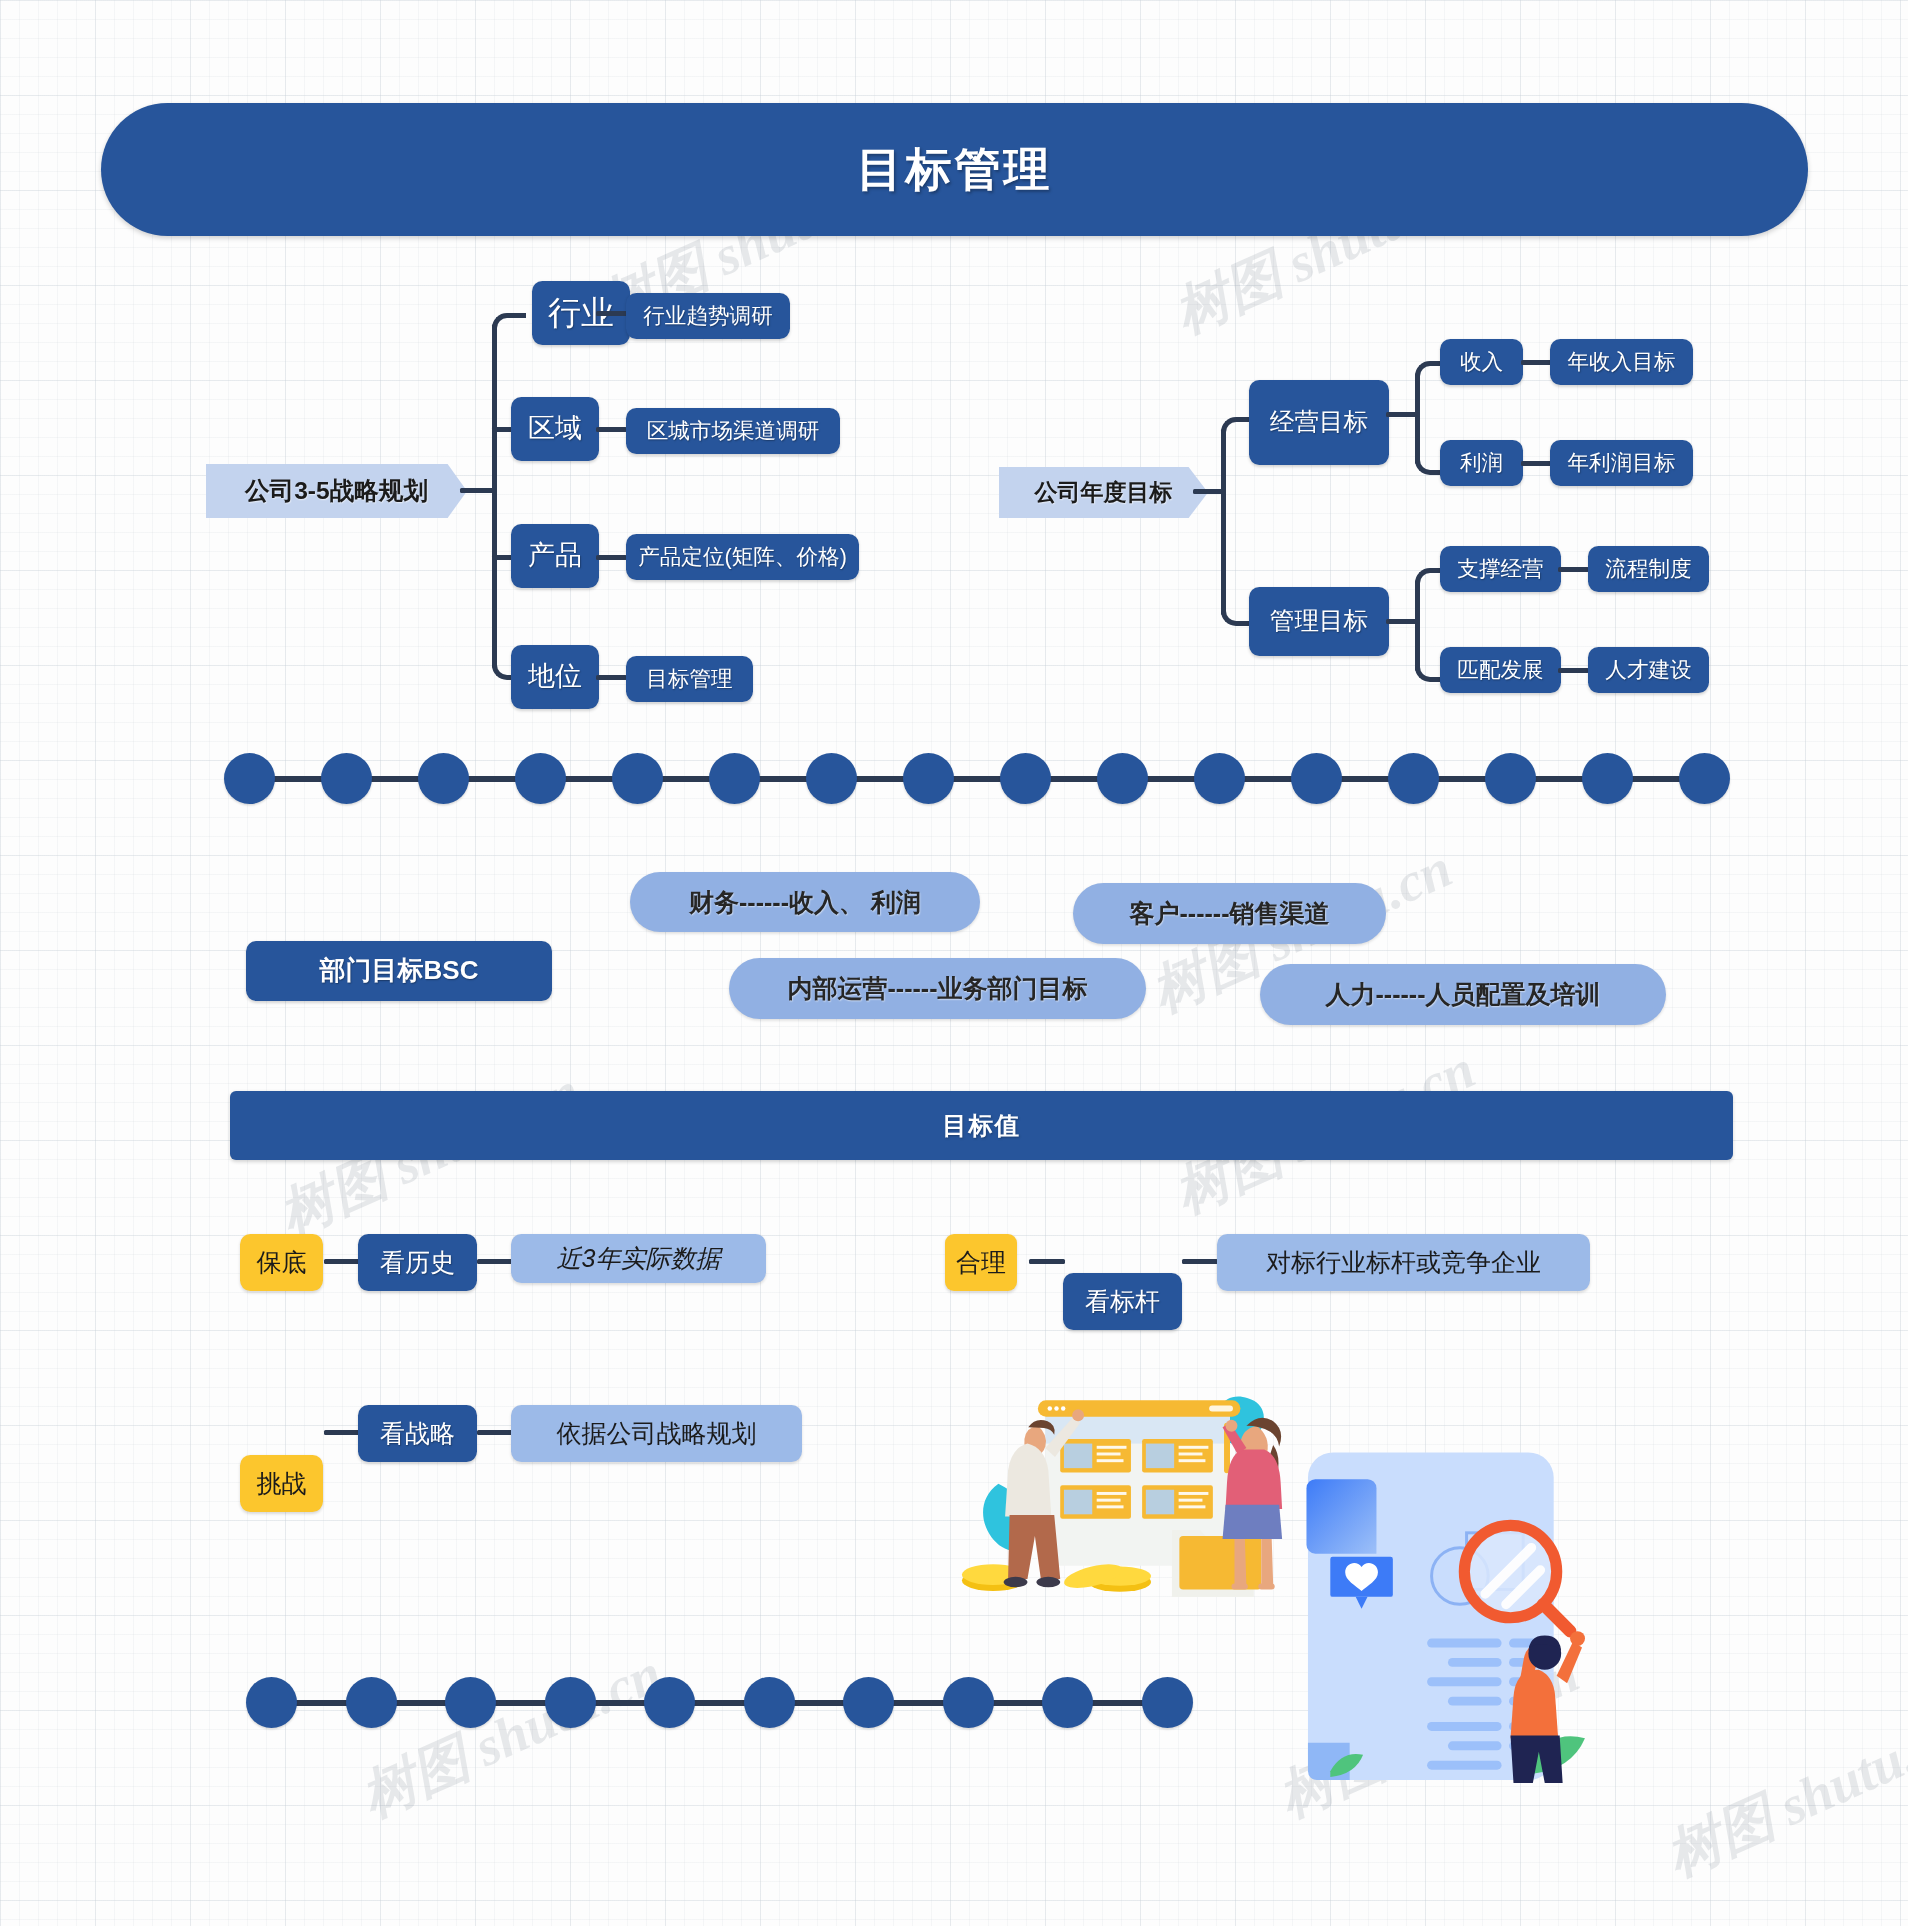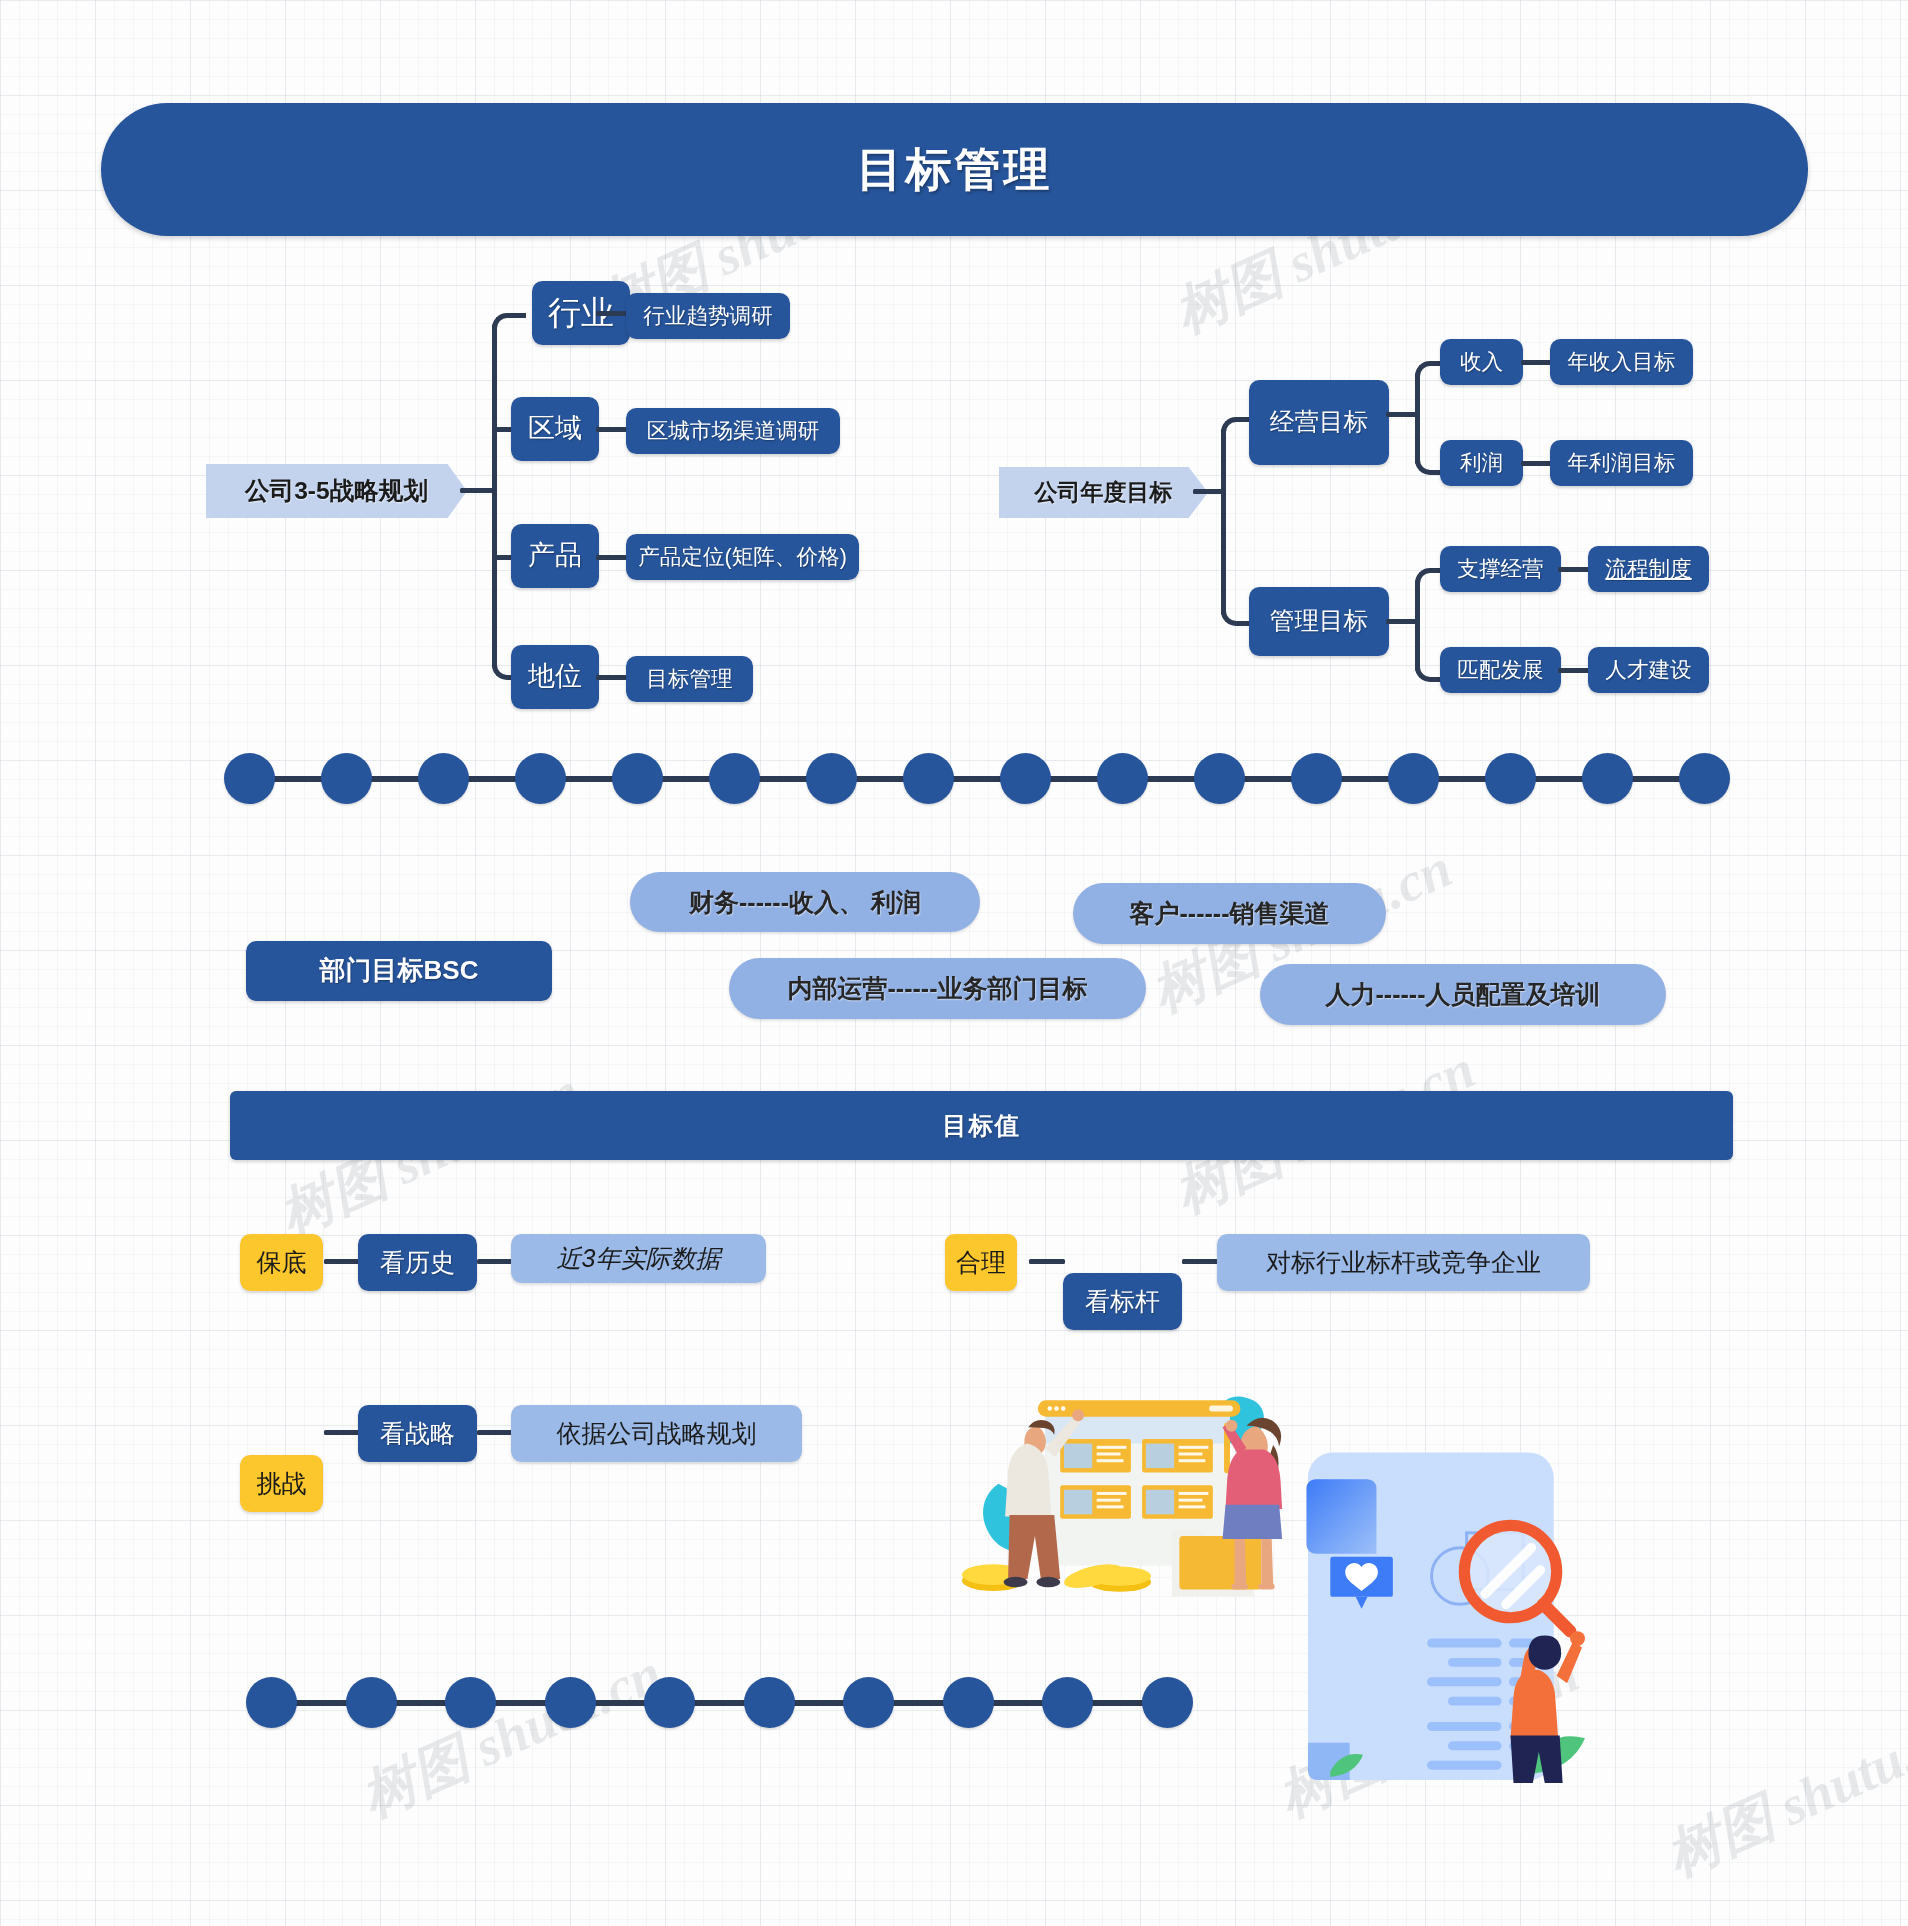--- a/index.html
+++ b/index.html
@@ -237,21 +237,21 @@
 <div class="node dark-node" style="left:1550px; top:440px; width:143px; height:46px; font-size:21.6px;">年利润目标</div>
 
 <div class="node dark-node" style="left:1249px; top:587px; width:140px; height:69px; font-size:24.6px;">管理目标</div>
 <div class="line hline" style="left:1386px; top:619px; width:31px;"></div>
 <div class="line vline" style="left:1415px; top:580px; height:91px;"></div>
 <div class="elbow elbow-tr" style="left:1415px; top:568px; width:28px; height:22.4px;"></div>
 <div class="elbow elbow-br" style="left:1415px; top:660px; width:28px; height:22.4px;"></div>
 
 <div class="node dark-node" style="left:1440px; top:546px; width:121px; height:46px; font-size:21.6px;">支撑经营</div>
 <div class="line hline" style="left:1558px; top:567px; width:31px;"></div>
-<div class="node dark-node" style="left:1588px; top:546px; width:121px; height:46px; font-size:21.6px;text-decoration:underline;">流程制度</div>
+<div class="node dark-node" style="left:1588px; top:546px; width:121px; height:46px; font-size:21.6px;">流程制度</div>
 
 <div class="node dark-node" style="left:1440px; top:647px; width:121px; height:46px; font-size:21.6px;">匹配发展</div>
 <div class="line hline" style="left:1558px; top:668px; width:31px;"></div>
 <div class="node dark-node" style="left:1588px; top:647px; width:121px; height:46px; font-size:21.6px;">人才建设</div>
 
 <div class="dot-strip" id="dot-strip-top" style="left:224px; top:753px; width:1506px; height:51px;">
     <div class="rail"></div>
     <div class="dot" style="left: 0px;"></div>
     <div class="dot" style="left: 97px;"></div>
     <div class="dot" style="left: 194px;"></div>

